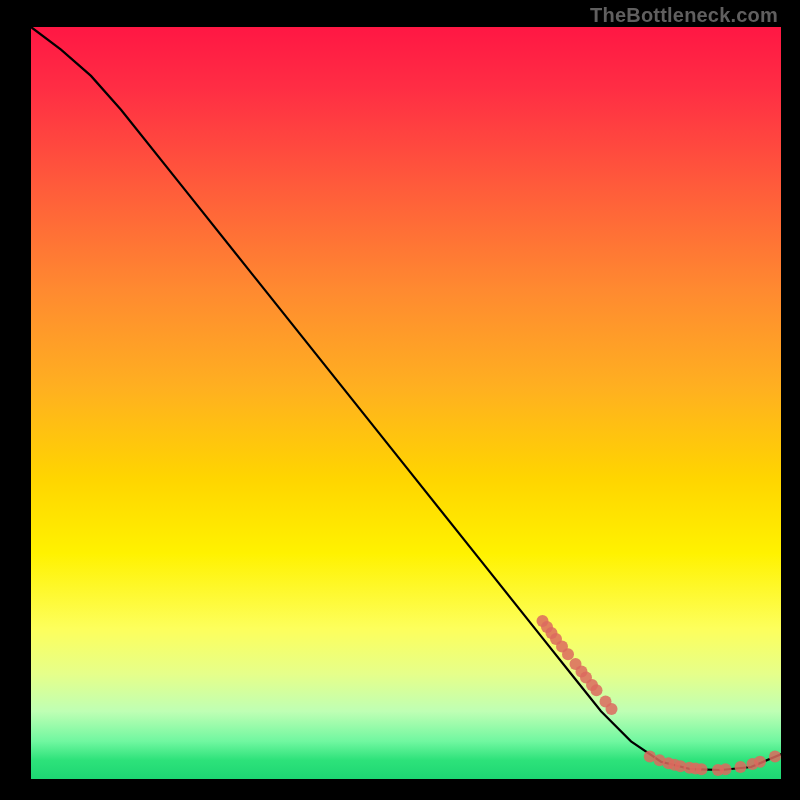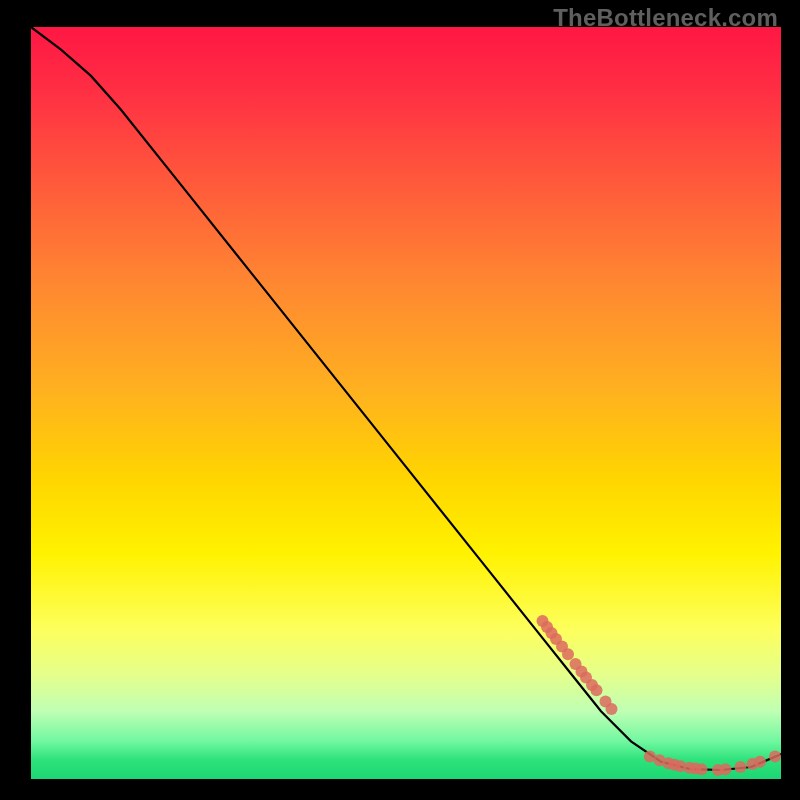--- a/index.html
+++ b/index.html
@@ -30,21 +30,21 @@
       #70f7a0 95%,
       #2de27a 97.5%,
       #1dd673 100%
     );
   }
   .watermark {
     position: absolute;
     top: 4px;
     right: 22px;
     font-family: Arial, Helvetica, sans-serif;
-    font-size: 24px;
+    font-size: 20px;
     font-weight: 600;
     color: #605f5f;
     letter-spacing: 0.2px;
   }
   svg.curve {
     position: absolute;
     left: 0;
     top: 0;
     width: 750px;
     height: 752px;

